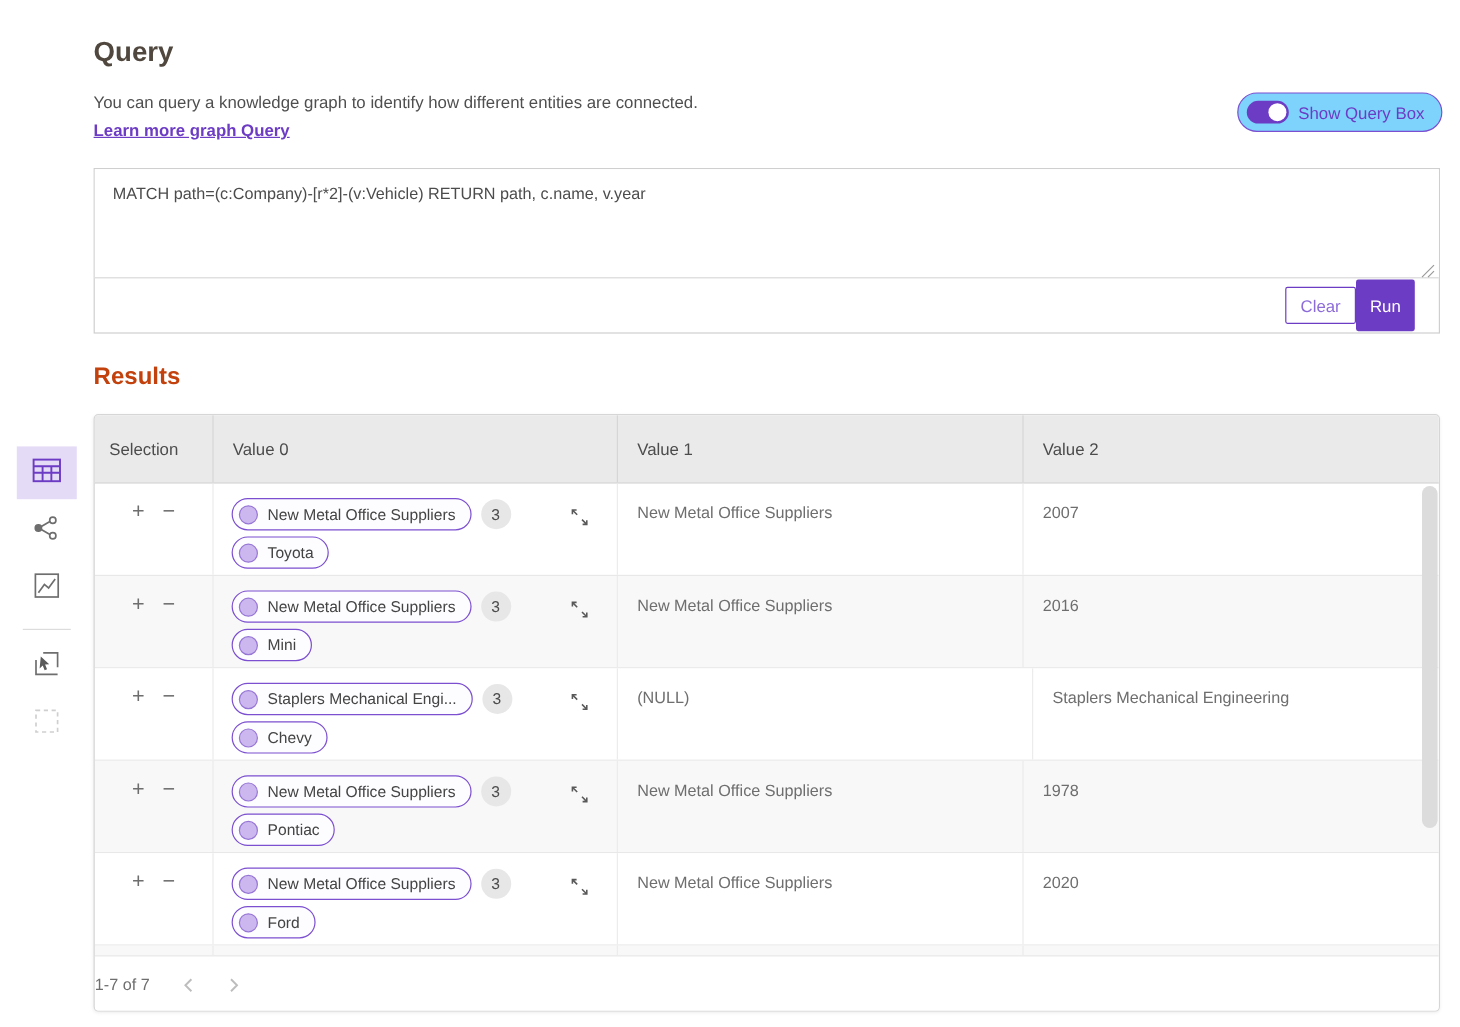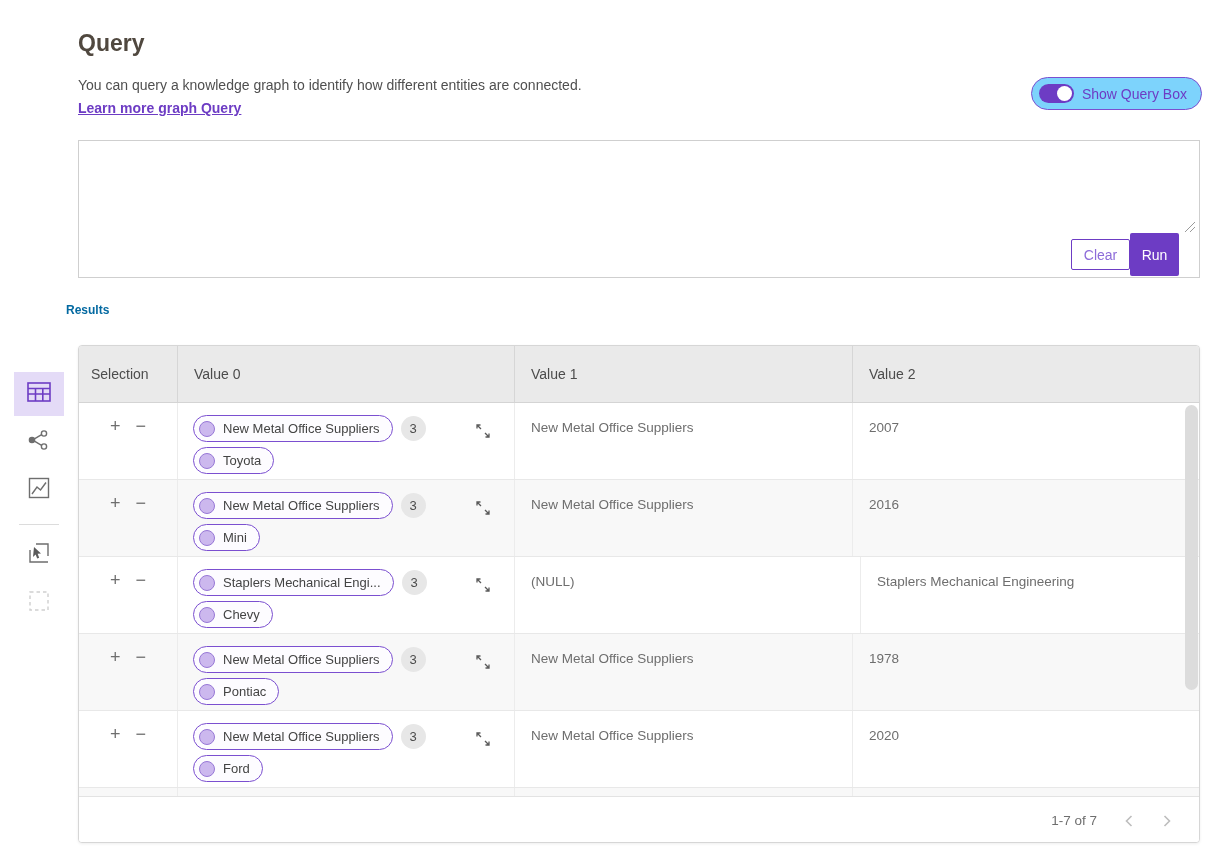--- a/index.html
+++ b/index.html
@@ -27,21 +27,21 @@
            font-family:"Liberation Sans", sans-serif; font-size:13.5px; color:#4c4c4c; }
   .resize-glyph { position:absolute; right:3px; top:78px; }
   .qfooter { position:absolute; left:0; right:0; bottom:0; height:45px; display:flex;
              align-items:center; justify-content:flex-end; padding-right:20px; }
   .btn-clear { width:59px; height:31px; background:#fff; border:1px solid #6d3cc4; border-radius:2px;
                color:#8d6cd9; font-size:14px; font-family:"Liberation Sans",sans-serif; cursor:pointer; }
   .btn-run { width:49px; height:43px; background:#6d3cc4; border:none; border-radius:2px;
              color:#fff; font-size:14px; font-family:"Liberation Sans",sans-serif; cursor:pointer; }
 
   
-  .h2 { position:absolute; left:66px; top:303px; font-size:12px; font-weight:bold; color:#0369a1; }
+  .h2 { position:absolute; left:78px; top:303px; font-size:20px; font-weight:bold; color:#c2410c; }
 
   
   .rail { position:absolute; left:14px; top:372px; width:50px; display:flex; flex-direction:column; align-items:center; }
   .rail-item { width:50px; height:44px; display:flex; align-items:center; justify-content:center;
                margin-bottom:4px; cursor:pointer; }
   .rail-item.sel { background:#e4dbf7; }
   .rail-divider { width:40px; height:1px; background:#dcdcdc; margin:8px 0 8px 0; }
 
   
   .tbl { position:absolute; left:78px; top:345px; width:1122px; height:498px;
@@ -73,21 +73,21 @@
           border:1.5px solid #7b4fd0; border-radius:14px; background:#fdfcff;
           padding:0 12px 0 5px; font-size:13px; color:#444; cursor:pointer; white-space:nowrap; }
   .dot { width:16px; height:16px; border-radius:50%; background:#ccb8ee; border:1.5px solid #9777d6; flex:none; }
   .countbadge { margin-left:8px; width:25px; height:25px; border-radius:50%; background:#e7e7e7;
                 color:#4c4c4c; font-size:13px; display:flex; align-items:center; justify-content:center; }
   .expand { position:absolute; right:22px; top:19px; cursor:pointer; }
 
   .scrollthumb { position:absolute; right:1px; top:2px; width:13px; height:285px;
                  background:#dcdcdc; border-radius:7px; }
 
-  .tfoot { display:flex; align-items:center; justify-content:flex-end; height:48px;
+  .tfoot { display:flex; align-items:center; height:48px;
            border-top:1px solid #e3e3e3; background:#fff; padding-right:26px; gap:26px; }
   .pgtext { font-size:13.5px; color:#6e6e6e; }
   .pgbtn { cursor:pointer; display:flex; align-items:center; }
 </style>
 </head>
 <body>
 
 <div class="page">
 
   <div class="h1">Query</div>
@@ -95,20 +95,21 @@
   <a class="learn">Learn more graph Query</a>
 
   <div class="toggle-wrap">
     <span class="switch">
         <span class="knob"></span>
       </span>
     <span>Show Query Box</span>
   </div>
 
   <div class="qbox">
+    <textarea class="qtext" spellcheck="false" style="">MATCH path=(c:Company)-[r*2]-(v:Vehicle) RETURN path, c.name, v.year</textarea>
     <span class="resize-glyph">
       <svg width="12" height="12" viewBox="0 0 12 12">
           <path d="M11 1 L1 11 M11 6 L6 11" stroke="#9a9a9a" stroke-width="1" fill="none"></path>
         </svg>
     </span>
     <div class="qfooter">
       <button class="btn-clear">Clear</button>
       <button class="btn-run">Run</button>
     </div>
   </div>

